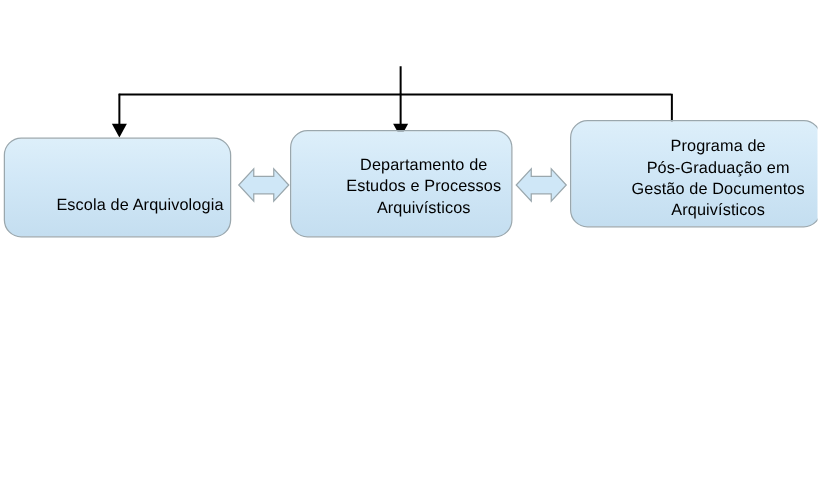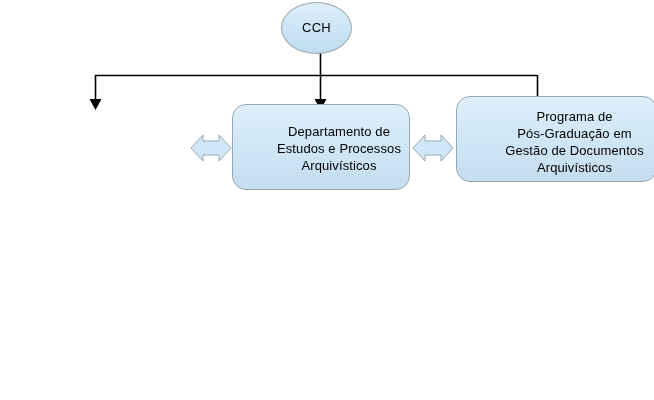--- a/index.html
+++ b/index.html
@@ -98,24 +98,24 @@
     <line x1="95.5" y1="75" x2="95.5" y2="100" stroke="#000000" stroke-width="1.6"></line>
     <polygon points="89.5,99 101.5,99 95.5,110" fill="#000000"></polygon>
 
     <line x1="320.5" y1="75" x2="320.5" y2="100" stroke="#000000" stroke-width="1.6"></line>
     <polygon points="314.5,99 326.5,99 320.5,110" fill="#000000"></polygon>
 
     <line x1="537.5" y1="75" x2="537.5" y2="100" stroke="#000000" stroke-width="1.6"></line>
     <polygon points="531.5,99 543.5,99 537.5,110" fill="#000000"></polygon>
   </svg>
 
-  <div class="node-ellipse" id="node-cch" style="left:281px; top:2px; width:71px; height:52px;">
-    <span class="node-text">CCH</span>
+
+  <div class="node-box" id="node-escola" style="left:3px; top:110px; width:182px; height:80px;">
+    <span class="node-text">Escola de Arquivologia</span>
   </div>
-
 
   <svg class="biarrow" style="left:190px; top:133px;" width="42" height="38" viewBox="0 0 42 38">
     <polygon points="13,8 29,8 29,2 41,15 29,28 29,22 13,22 13,28 1,15 13,2" fill="#cfe7f7" stroke="#9aa7ad" stroke-width="1"></polygon>
   </svg>
 
   <div class="node-box" id="node-departamento" style="left:232px; top:104px; width:178px; height:86px;">
     <span class="node-text">Departamento de
 Estudos e Processos
 Arquivísticos</span>
   </div>

